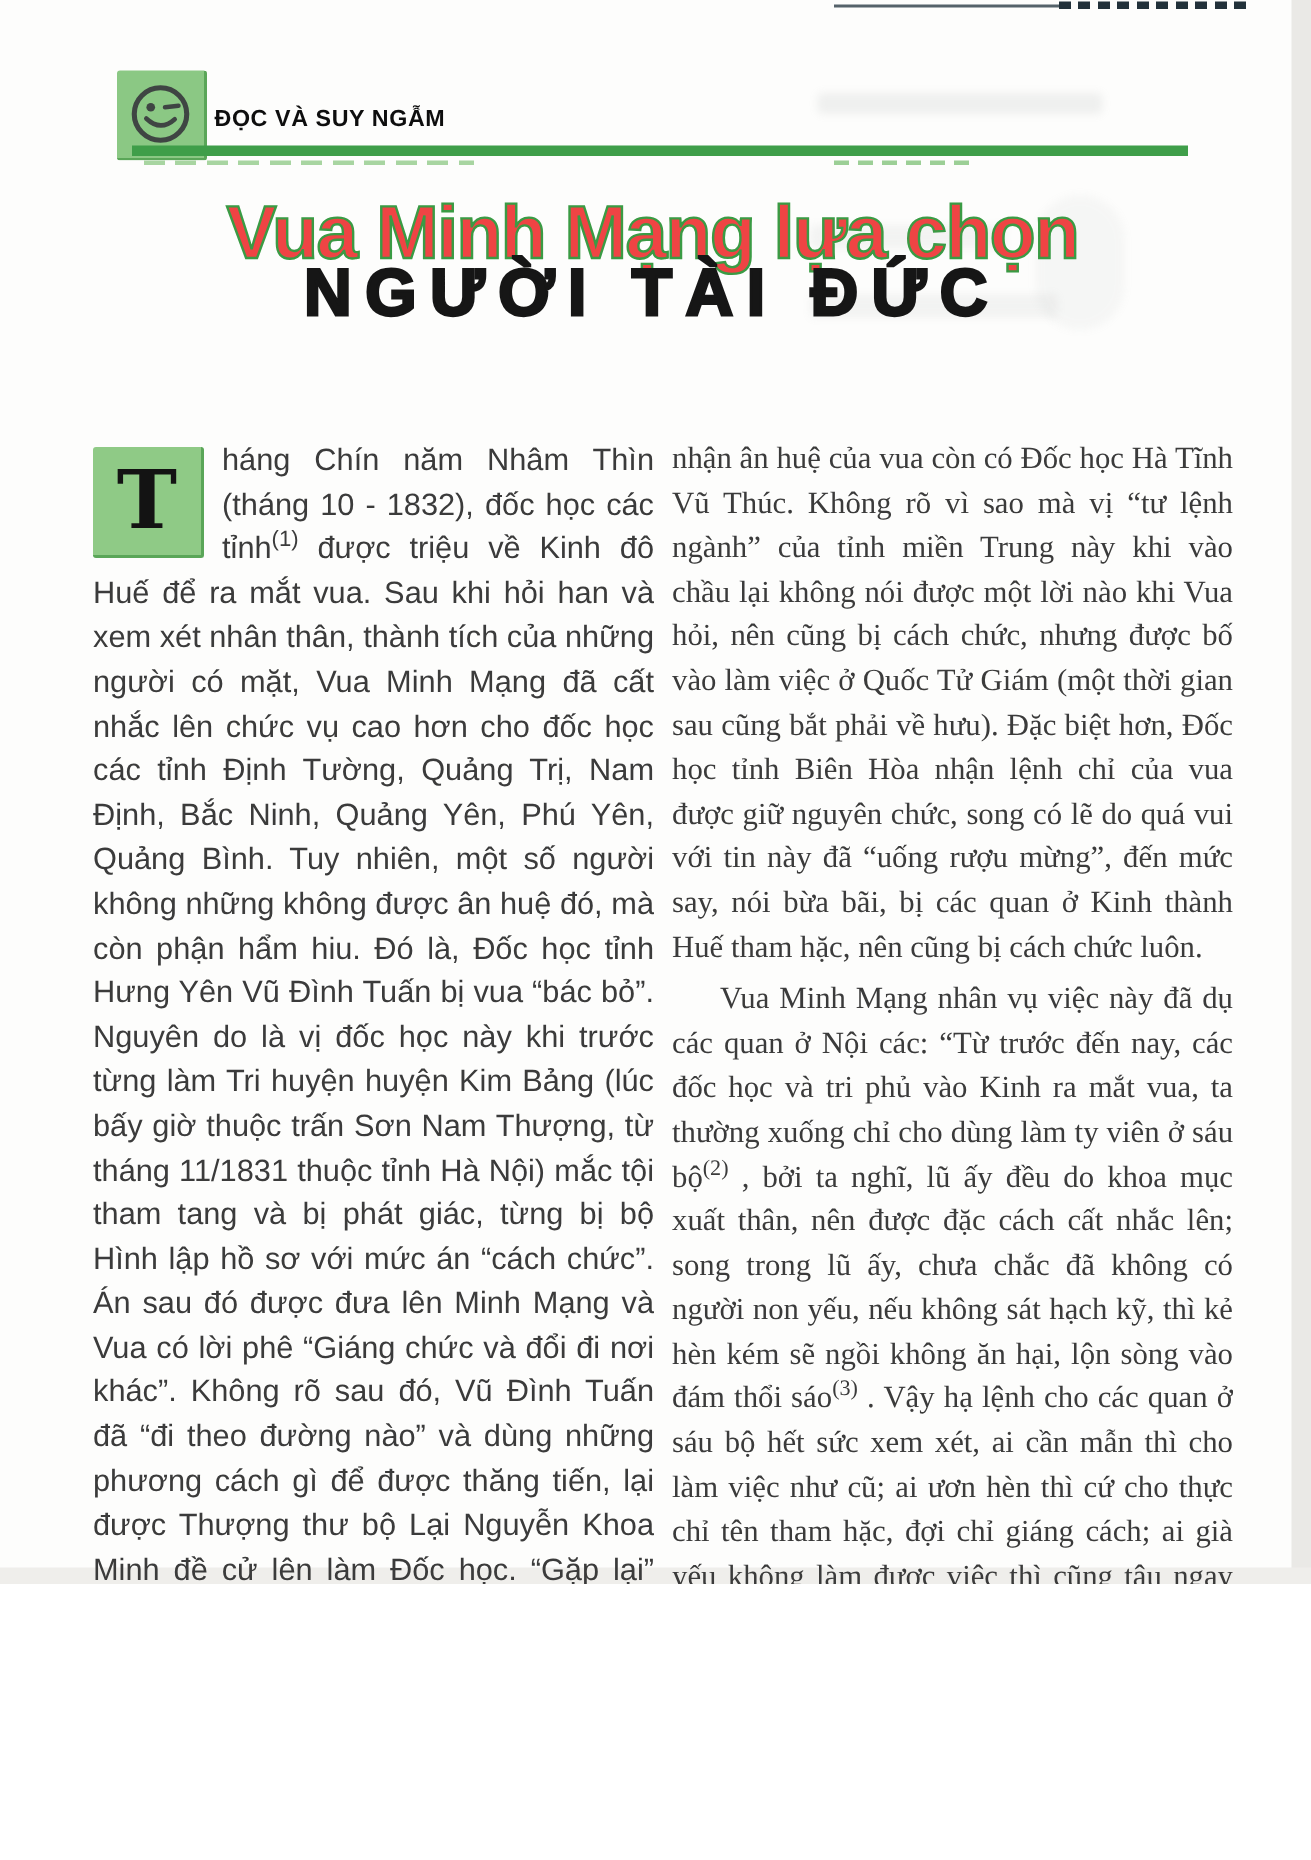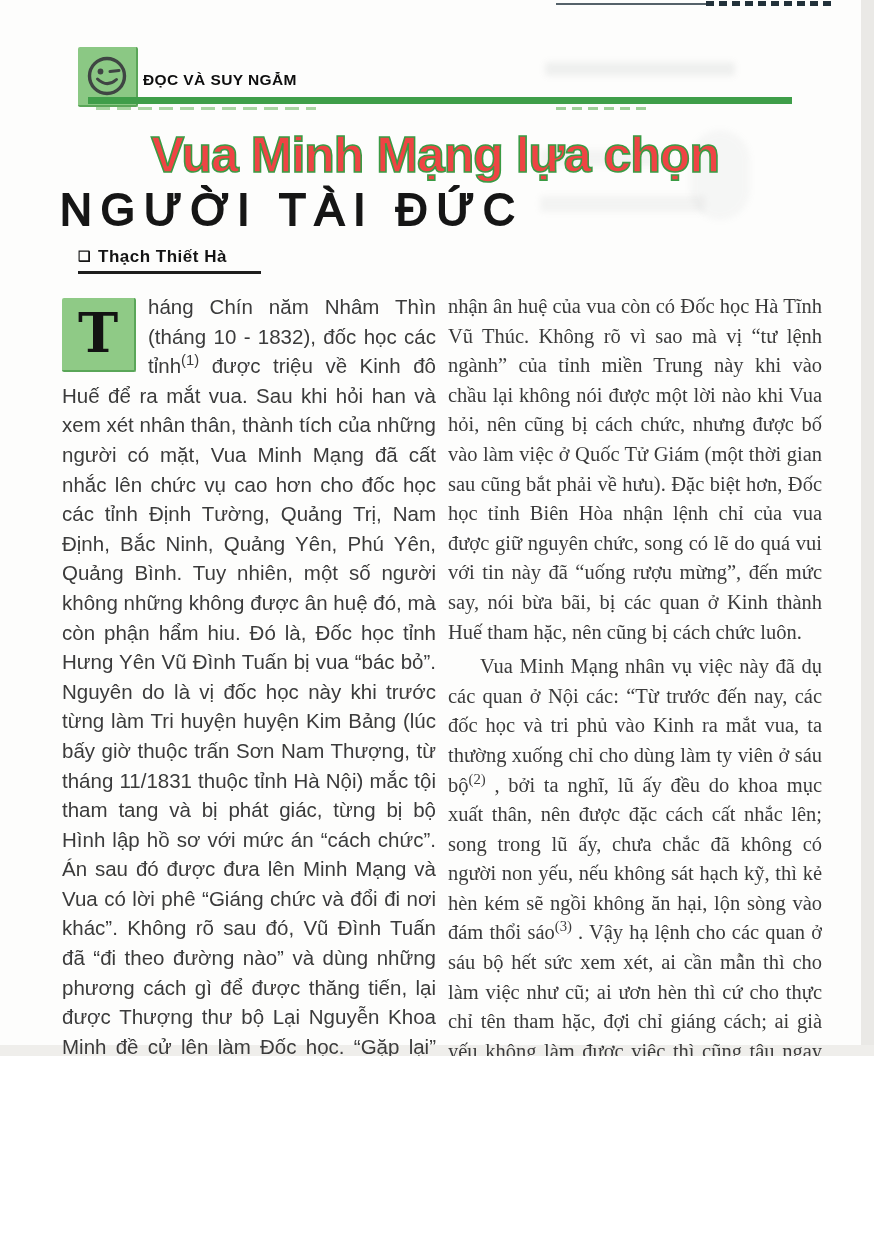--- a/index.html
+++ b/index.html
@@ -35,22 +35,22 @@
     background:repeating-linear-gradient(90deg,#a8d5a1 0 14px,transparent 14px 21px);}
   .rule-sub2{position:absolute;left:556px;top:107px;width:96px;height:3px;
     background:repeating-linear-gradient(90deg,#9ccf96 0 10px,transparent 10px 16px);}
   
   .title1{
     position:absolute;left:60px;top:126px;width:750px;text-align:center;
     font-size:50px;font-weight:bold;letter-spacing:-1px;color:#ef4444;
     -webkit-text-stroke:1.6px #3a9b44;white-space:nowrap;
   }
   .title2{
-    position:absolute;left:60px;top:185px;width:750px;
-    font-size:44px;font-weight:normal;letter-spacing:9px;color:#161616;
+    position:absolute;left:60px;top:171px;width:750px;text-align:center;
+    font-size:44px;font-weight:bold;letter-spacing:9px;color:#161616;
     -webkit-text-stroke:2px #161616;white-space:nowrap;
   }
   
   .author{
     position:absolute;left:78px;top:247px;display:inline-block;
     border-bottom:3px solid #1d1d1d;padding:0 34px 4px 0;
     font-size:17px;font-weight:bold;color:#141414;letter-spacing:.5px;
   }
   .author .bullet{font-size:14px;margin-right:7px;position:relative;top:-1px;}
   
@@ -97,23 +97,20 @@
     </svg>
   </div>
   <div class="section-label">ĐỌC VÀ SUY NGẪM</div>
   <div class="header-rule"></div>
   <div class="rule-sub"></div>
   <div class="rule-sub2"></div>
 
   <div class="title1">Vua Minh Mạng lựa chọn</div>
   <div class="title2">NGƯỜI TÀI ĐỨC</div>
 
-  <div class="author">
-    <span class="bullet">❑</span><span>Thạch Thiết Hà</span>
-  </div>
 
   <div class="col col-left">
     <p>
       <span class="dropcap">T</span><span><span>háng Chín năm Nhâm Thìn (tháng 10 - 1832), đốc học các tỉnh</span><sup>(1)</sup><span> được triệu về Kinh đô Huế để ra mắt vua. Sau khi hỏi han và xem xét nhân thân, thành tích của những người có mặt, Vua Minh Mạng đã cất nhắc lên chức vụ cao hơn cho đốc học các tỉnh Định Tường, Quảng Trị, Nam Định, Bắc Ninh, Quảng Yên, Phú Yên, Quảng Bình. Tuy nhiên, một số người không những không được ân huệ đó, mà còn phận hẩm hiu. Đó là, Đốc học tỉnh Hưng Yên Vũ Đình Tuấn bị vua “bác bỏ”. Nguyên do là vị đốc học này khi trước từng làm Tri huyện huyện Kim Bảng (lúc bấy giờ thuộc trấn Sơn Nam Thượng, từ tháng 11/1831 thuộc tỉnh Hà Nội) mắc tội tham tang và bị phát giác, từng bị bộ Hình lập hồ sơ với mức án “cách chức”. Án sau đó được đưa lên Minh Mạng và Vua có lời phê “Giáng chức và đổi đi nơi khác”. Không rõ sau đó, Vũ Đình Tuấn đã “đi theo đường nào” và dùng những phương cách gì để được thăng tiến, lại được Thượng thư bộ Lại Nguyễn Khoa Minh đề cử lên làm Đốc học. “Gặp lại” Vũ Đình Tuấn, Minh Mạng nhớ ngay đến bản “lý lịch đen” của viên quan này, liền lệnh cho cách chức và bắt về làm dân. Hai viên quan đầu bộ có liên quan đến việc đề cử Vũ Đình Tuấn đều bị giáng phạt: Thượng thư bộ Hình là Nguyễn Kim Bảng bị giáng một cấp, Thượng thư Nguyễn Khoa Minh bị phạt lương 6 tháng.</span></span>
     </p>
 
   </div>
 
   <div class="col col-right">
     <p><span><span>nhận ân huệ của vua còn có Đốc học Hà Tĩnh Vũ Thúc. Không rõ vì sao mà vị “tư lệnh ngành” của tỉnh miền Trung này khi vào chầu lại không nói được một lời nào khi Vua hỏi, nên cũng bị cách chức, nhưng được bố vào làm việc ở Quốc Tử Giám (một thời gian sau cũng bắt phải về hưu). Đặc biệt hơn, Đốc học tỉnh Biên Hòa nhận lệnh chỉ của vua được giữ nguyên chức, song có lẽ do quá vui với tin này đã “uống rượu mừng”, đến mức say, nói bừa bãi, bị các quan ở Kinh thành Huế tham hặc, nên cũng bị cách chức luôn.</span></span></p>

